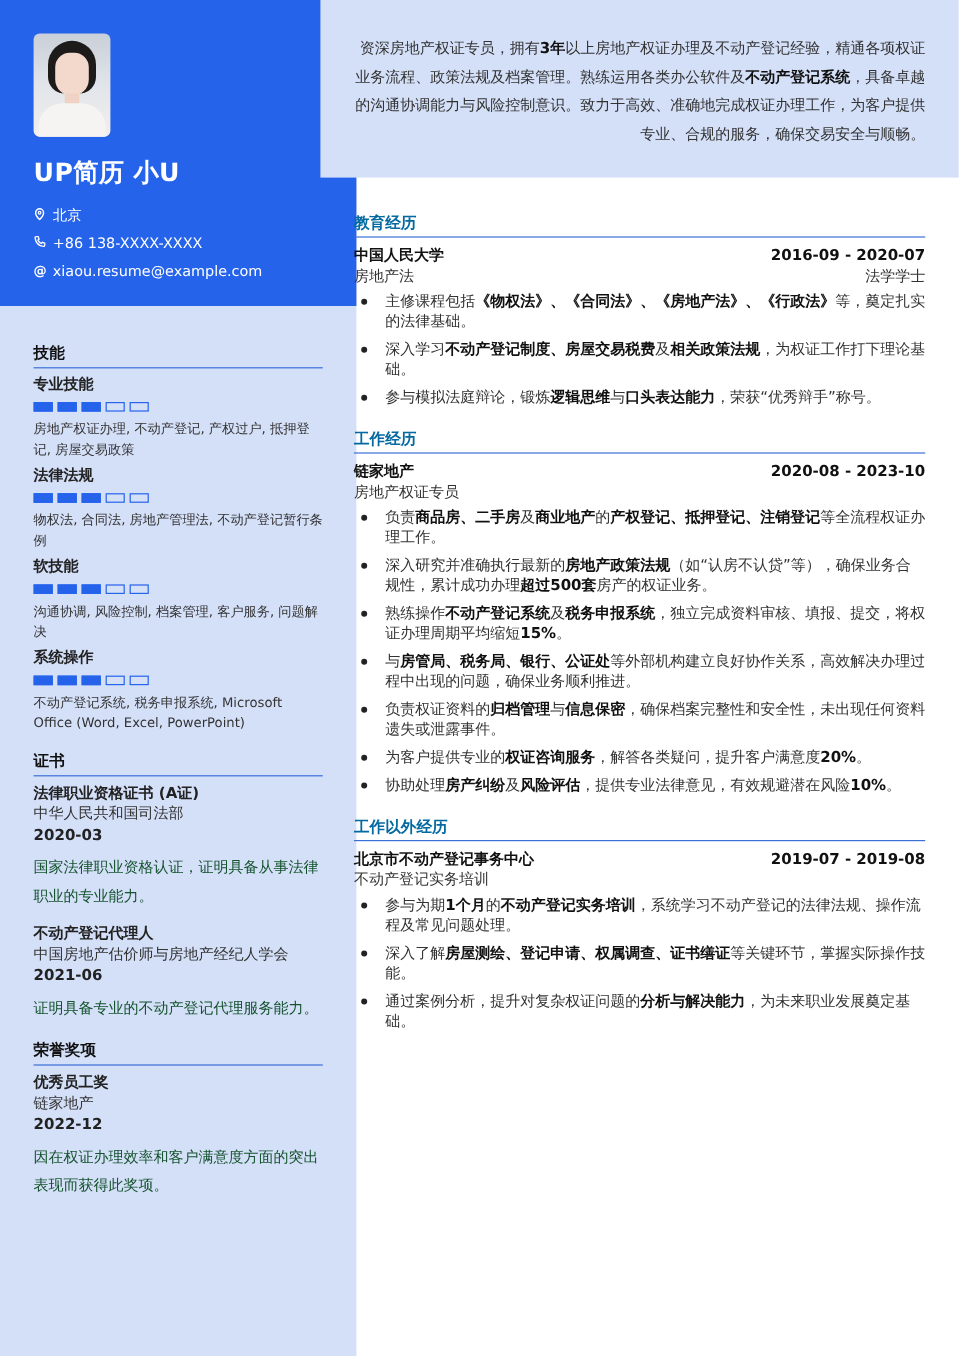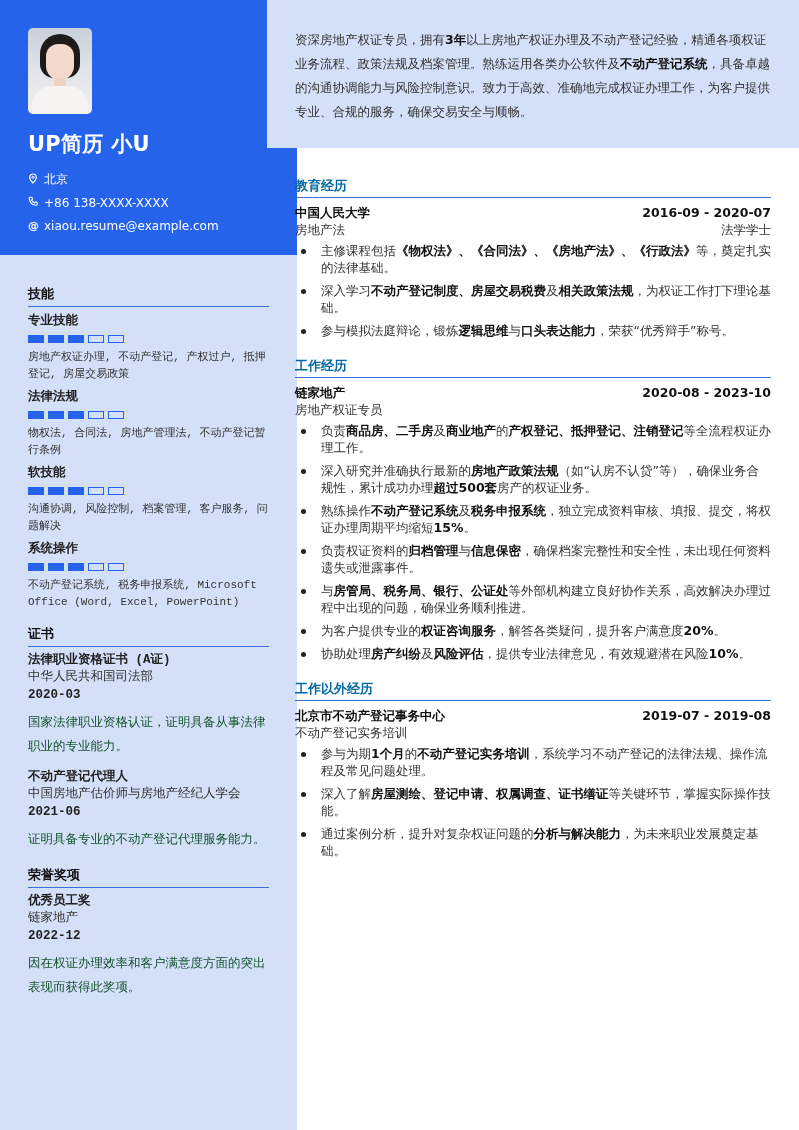--- a/index.html
+++ b/index.html
@@ -25,41 +25,41 @@
   }
   .avatar .hair { position: absolute; left: 12px; top: 6px; width: 40px; height: 44px; border-radius: 20px 20px 14px 14px; background: #1d1a1a; }
   .avatar .face { position: absolute; left: 18px; top: 16px; width: 28px; height: 36px; border-radius: 13px 13px 15px 15px; background: #f3d9cc; }
   .avatar .neck { position: absolute; left: 26px; top: 50px; width: 12px; height: 12px; background: #efd2c3; }
   .avatar .body { position: absolute; left: 4px; top: 58px; width: 56px; height: 34px; border-radius: 20px 20px 0 0; background: #f5f4f2; }
   .name { font-size: 21px; font-weight: bold; margin-top: 16px; letter-spacing: 0.3px; }
   .contact { margin-top: 10px; }
   .contact-row { display: flex; align-items: center; font-size: 12px; height: 23px; }
   .contact-row .ic { width: 16px; font-size: 11px; display: inline-block; }
 
-  .left-inner { padding: 30px 28px 0 28px; font-family: Liberation Mono, monospace; }
+  .left-inner { padding: 30px 28px 0 28px; }
   .sec-title {
     font-size: 13px; font-weight: bold; color: #111;
     border-bottom: 1.5px solid #3b6fd8; padding-bottom: 3px; margin-bottom: 5px;
   }
   .skill-name { font-size: 12.5px; font-weight: bold; margin-top: 4px; }
   .bars { display: flex; gap: 4px; margin: 6px 0 6px 0; }
   .bar { width: 16px; height: 8px; border: 1px solid #2563eb; }
   .bar.on { background: #2563eb; }
   .skill-desc { font-size: 11px; line-height: 17px; color: #333; margin-bottom: 5px; }
   .cert { margin-bottom: 10px; }
   .cert-title { font-size: 12.5px; font-weight: bold; line-height: 17px; }
   .cert-org { font-size: 12.5px; line-height: 17px; color: #333; }
   .cert-date { font-size: 12.5px; font-weight: bold; line-height: 19px; }
   .cert-desc { font-size: 12.5px; line-height: 24px; color: #14532d; margin-top: 6px; }
   .section-gap { margin-top: 14px; }
 
   .summary {
     position: absolute; left: 267px; top: 0; width: 532px; height: 148px;
     background: #d4dff8; padding: 28px 28px 0 28px;
-    font-size: 12.5px; line-height: 24px; color: #333;
+    font-size: 12.5px; line-height: 24px; color: #333; text-align: right;
   }
   .summary b { color: #111; }
   .main { position: absolute; left: 295px; top: 177px; width: 476px; }
   .m-sec { margin-bottom: 18px; }
   .m-title {
     font-size: 13px; font-weight: bold; color: #0369a1;
     border-bottom: 1.5px solid #3b6fd8; padding-bottom: 2px; margin-bottom: 6px;
   }
   .entry-head { display: flex; justify-content: space-between; font-size: 12.5px; font-weight: bold; line-height: 17px; color: #111; }
   .entry-sub { display: flex; justify-content: space-between; font-size: 12.5px; line-height: 17px; color: #333; }
@@ -220,22 +220,22 @@
       <span>链家地产</span>
       <span>2020-08 - 2023-10</span>
     </div>
     <div class="entry-sub">
       <span>房地产权证专员</span>
     </div>
     <ul class="bullets" id="work-bullets">
         <li><span>负责</span><b>商品房、二手房</b><span>及</span><b>商业地产</b><span>的</span><b>产权登记、抵押登记、注销登记</b><span>等全流程权证办理工作。</span></li>
         <li><span>深入研究并准确执行最新的</span><b>房地产政策法规</b><span>（如“认房不认贷”等），确保业务合规性，累计成功办理</span><b>超过500套</b><span>房产的权证业务。</span></li>
         <li><span>熟练操作</span><b>不动产登记系统</b><span>及</span><b>税务申报系统</b><span>，独立完成资料审核、填报、提交，将权证办理周期平均缩短</span><b>15%</b><span>。</span></li>
+        <li><span>与</span><b>房管局、税务局、银行、公证处</b><span>等外部机构建立良好协作关系，高效解决办理过程中出现的问题，确保业务顺利推进。</span></li>
         <li><span>负责权证资料的</span><b>归档管理</b><span>与</span><b>信息保密</b><span>，确保档案完整性和安全性，未出现任何资料遗失或泄露事件。</span></li>
-        <li><span>与</span><b>房管局、税务局、银行、公证处</b><span>等外部机构建立良好协作关系，高效解决办理过程中出现的问题，确保业务顺利推进。</span></li>
         <li><span>为客户提供专业的</span><b>权证咨询服务</b><span>，解答各类疑问，提升客户满意度</span><b>20%</b><span>。</span></li>
         <li><span>协助处理</span><b>房产纠纷</b><span>及</span><b>风险评估</b><span>，提供专业法律意见，有效规避潜在风险</span><b>10%</b><span>。</span></li>
       </ul>
   </div>
 
   <div class="m-sec">
     <div class="m-title">工作以外经历</div>
     <div class="entry-head">
       <span>北京市不动产登记事务中心</span>
       <span>2019-07 - 2019-08</span>

